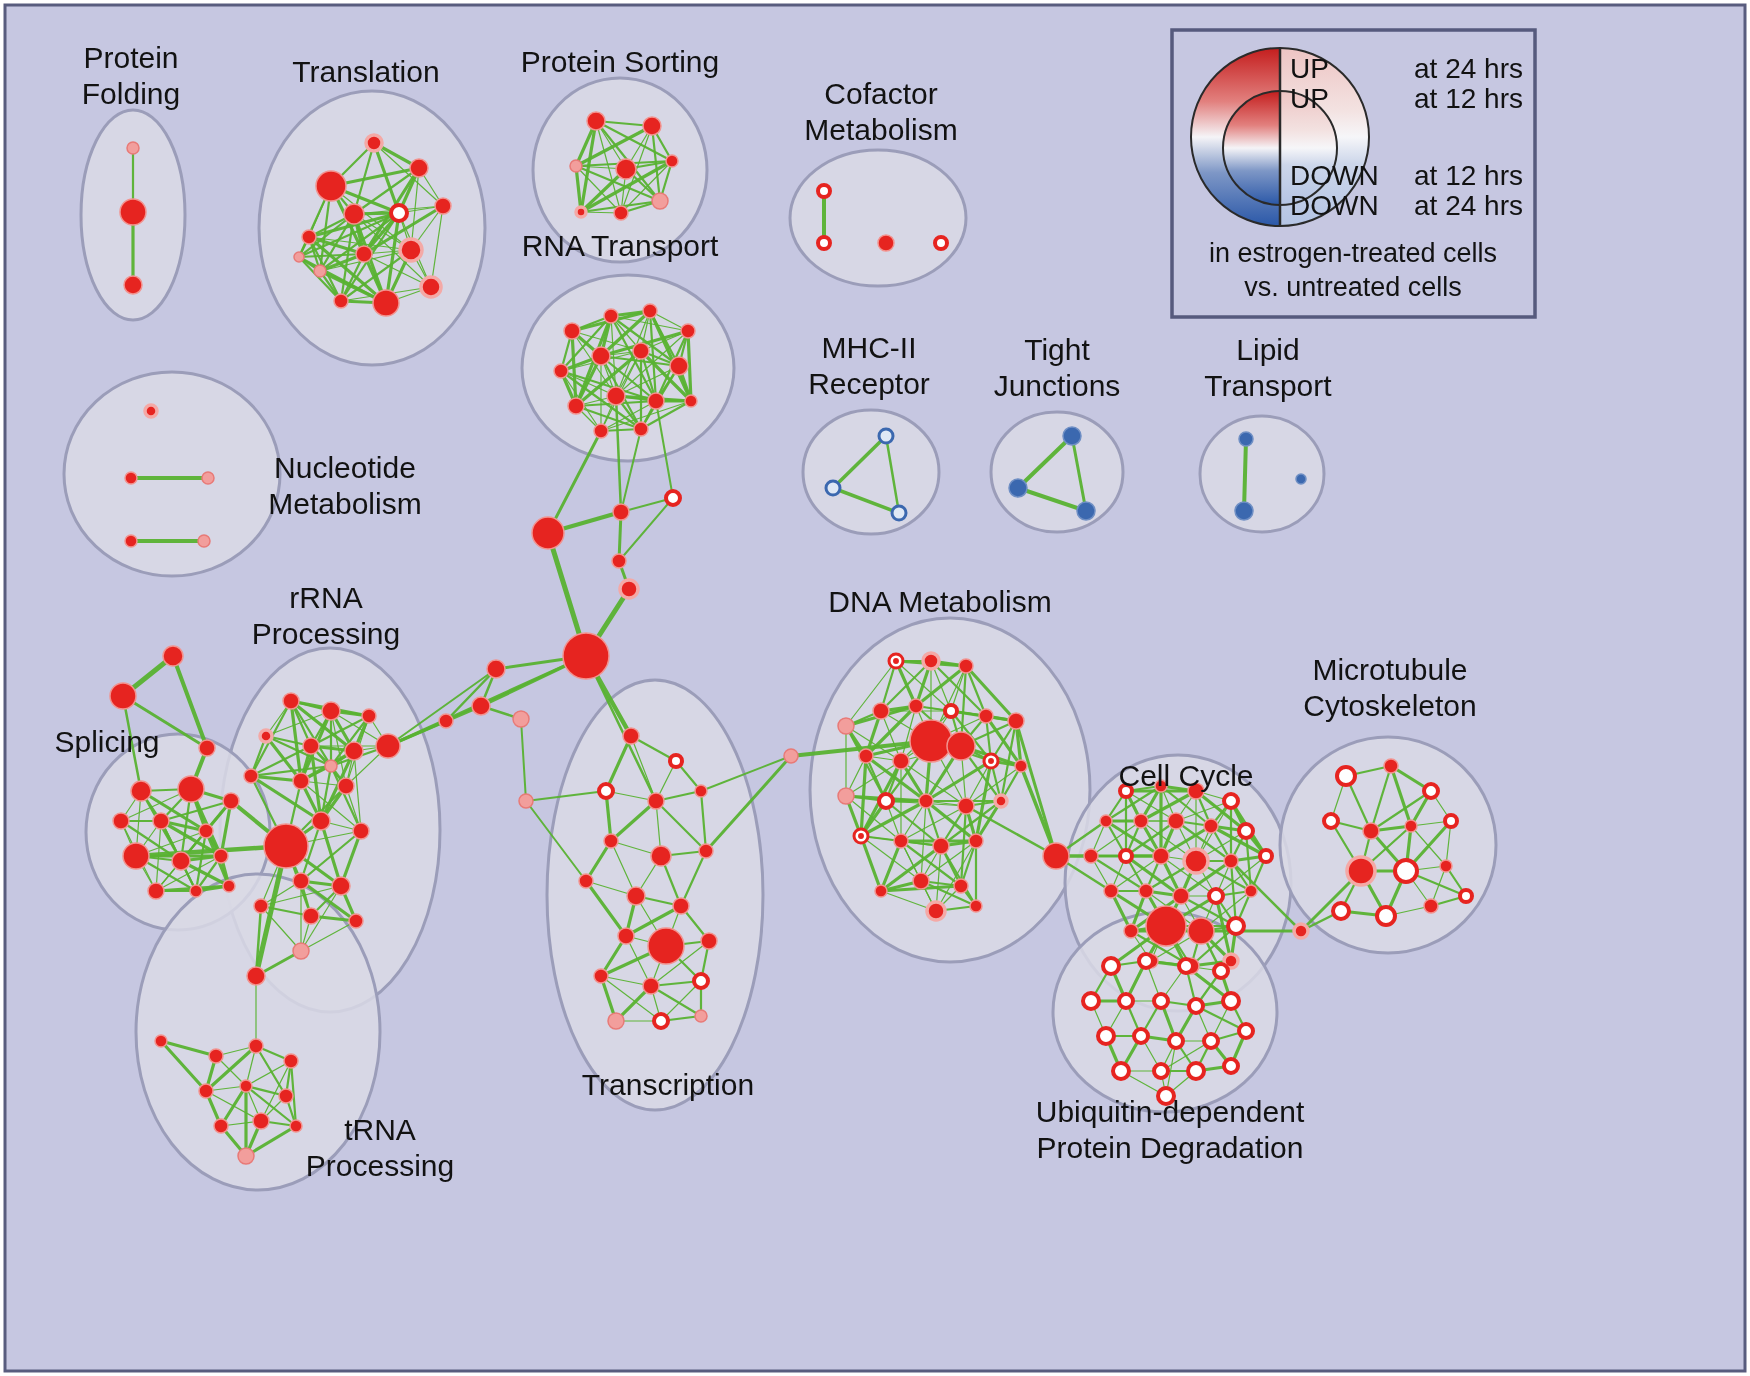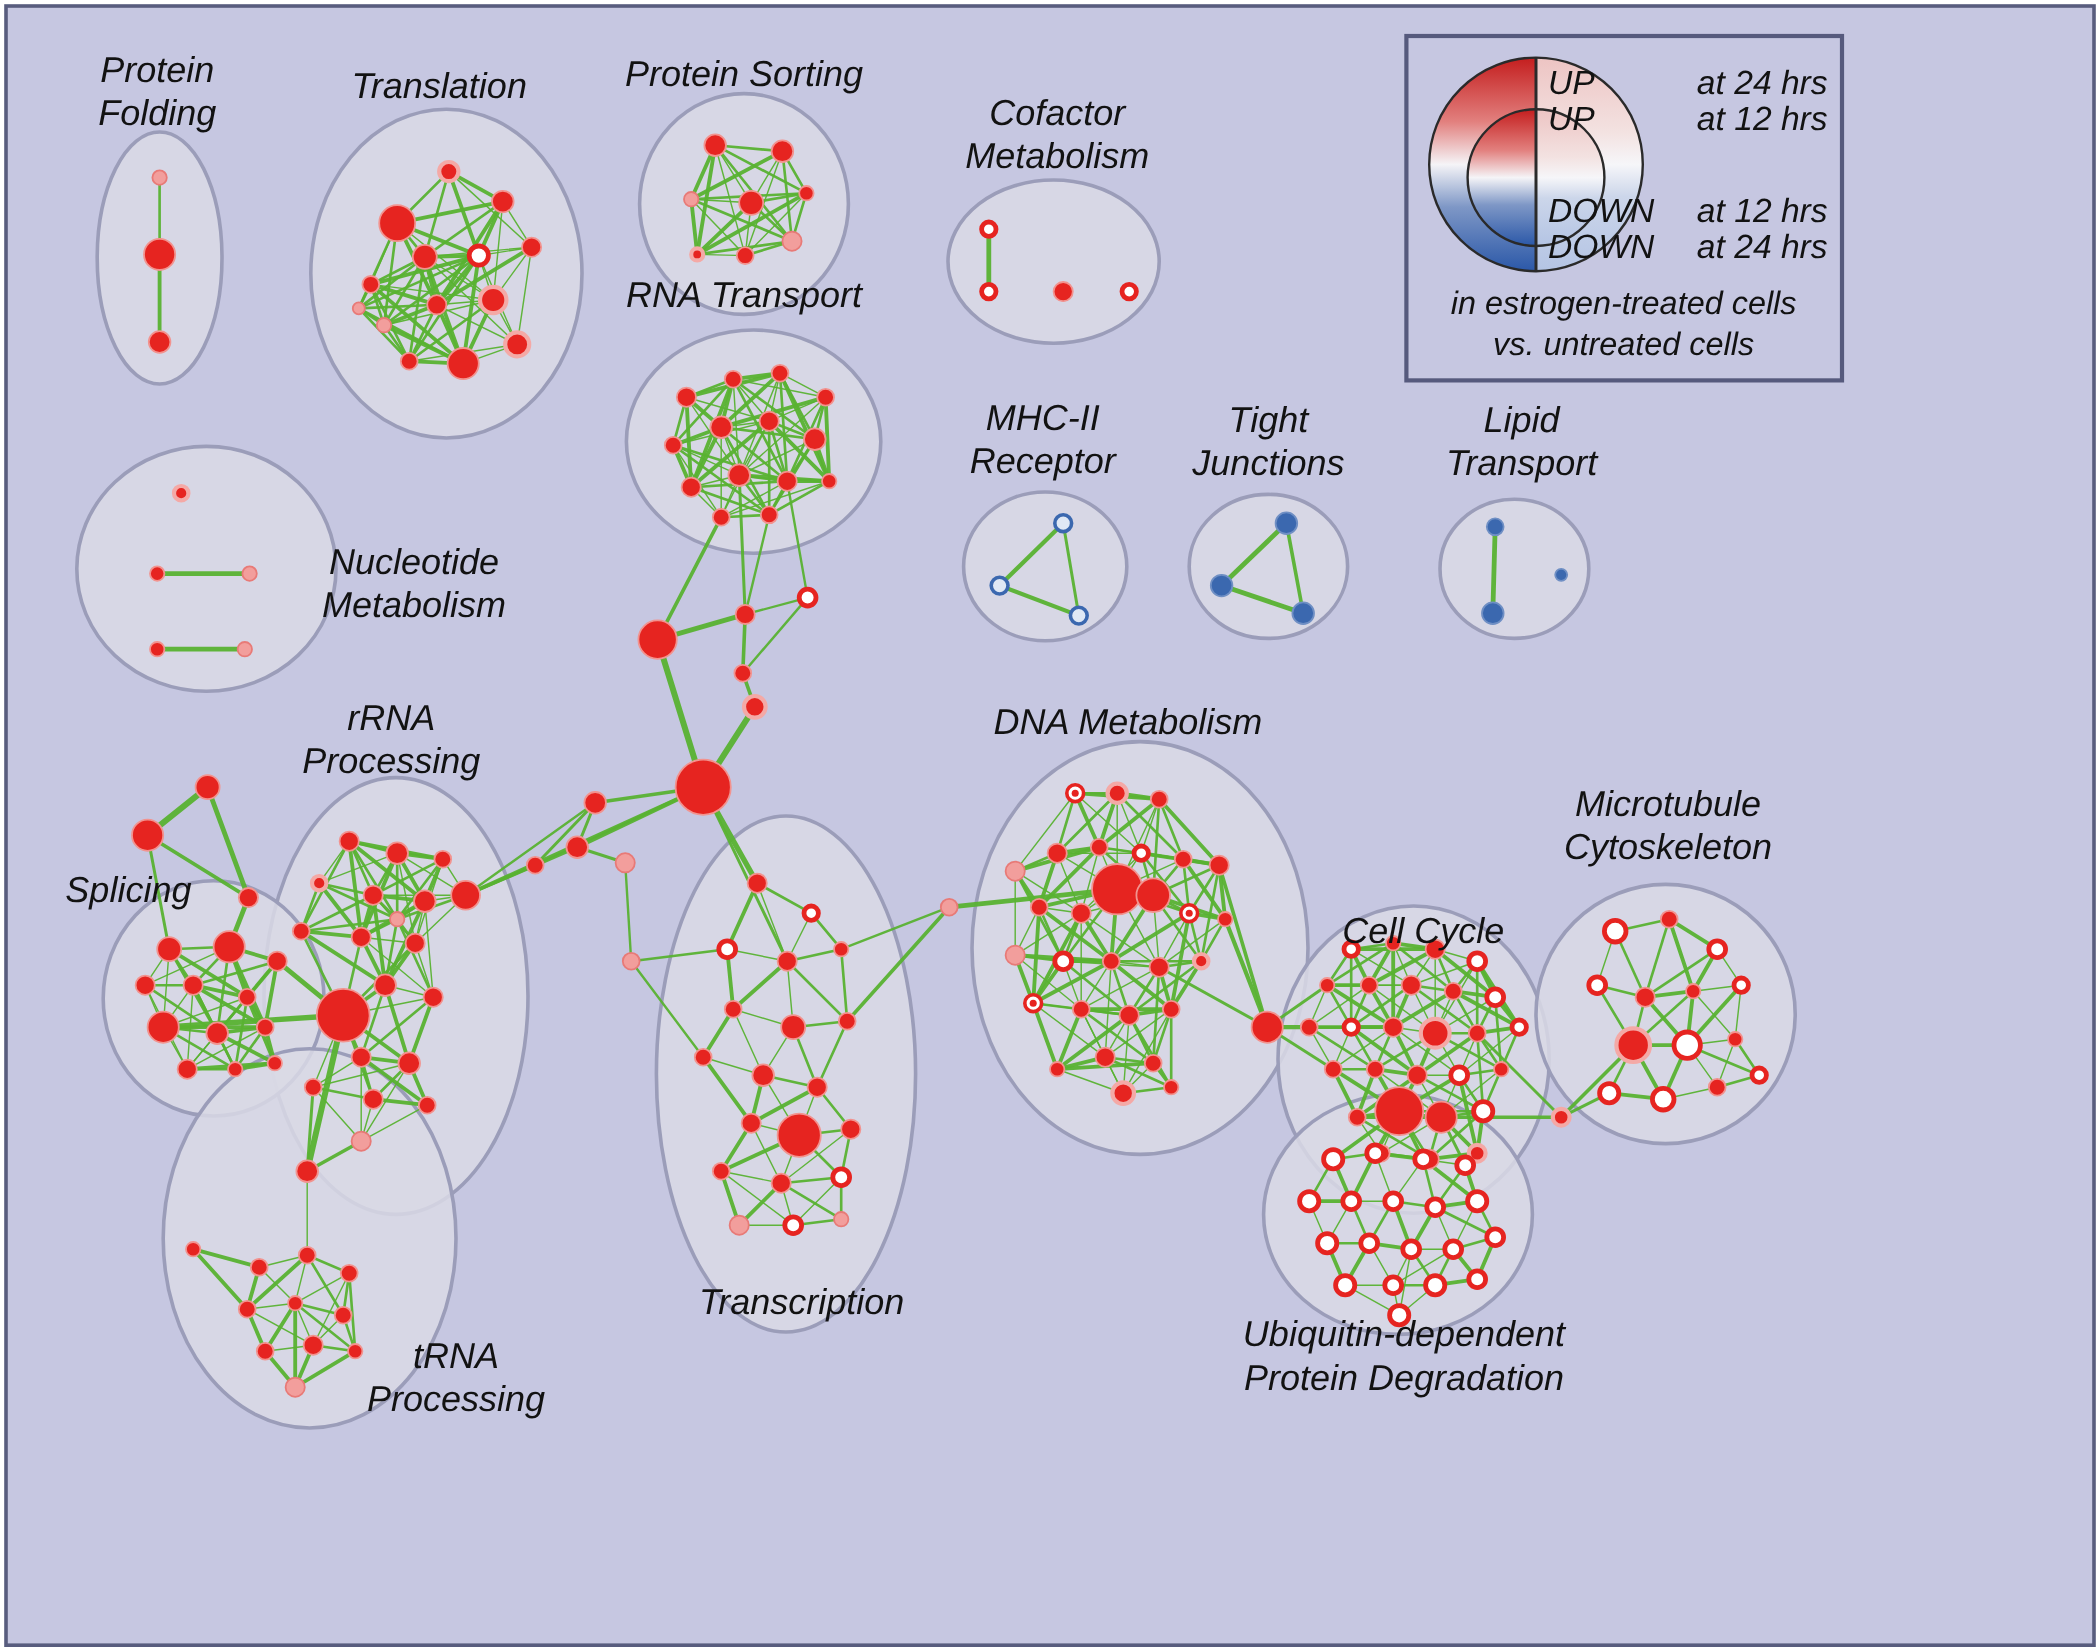--- a/index.html
+++ b/index.html
@@ -1,16 +1,16 @@
 <!DOCTYPE html>
 <html><head>
 <meta charset="utf-8">
 <style>
   html,body{margin:0;padding:0;background:#ffffff;}
-  .stage{width:1750px;height:1376px;position:relative;font-family:"Liberation Sans",sans-serif;font-style:italic;}
+  .stage{width:1750px;height:1376px;position:relative;font-family:"Liberation Sans",sans-serif;}
   svg{display:block;}
   .bubble{fill:#d9d9e5;fill-opacity:.85;stroke:#9b9db9;stroke-width:3;}
   .clabel{font-family:"Liberation Sans",sans-serif;font-size:30px;fill:#121212;text-anchor:middle;}
   .legend-word{font-family:"Liberation Sans",sans-serif;font-size:28px;fill:#121212;text-anchor:start;}
   .legend-time{font-family:"Liberation Sans",sans-serif;font-size:28px;fill:#121212;text-anchor:end;}
   .legend-caption{font-family:"Liberation Sans",sans-serif;font-size:27px;fill:#121212;text-anchor:middle;}
 </style>
 </head>
 <body>
 

